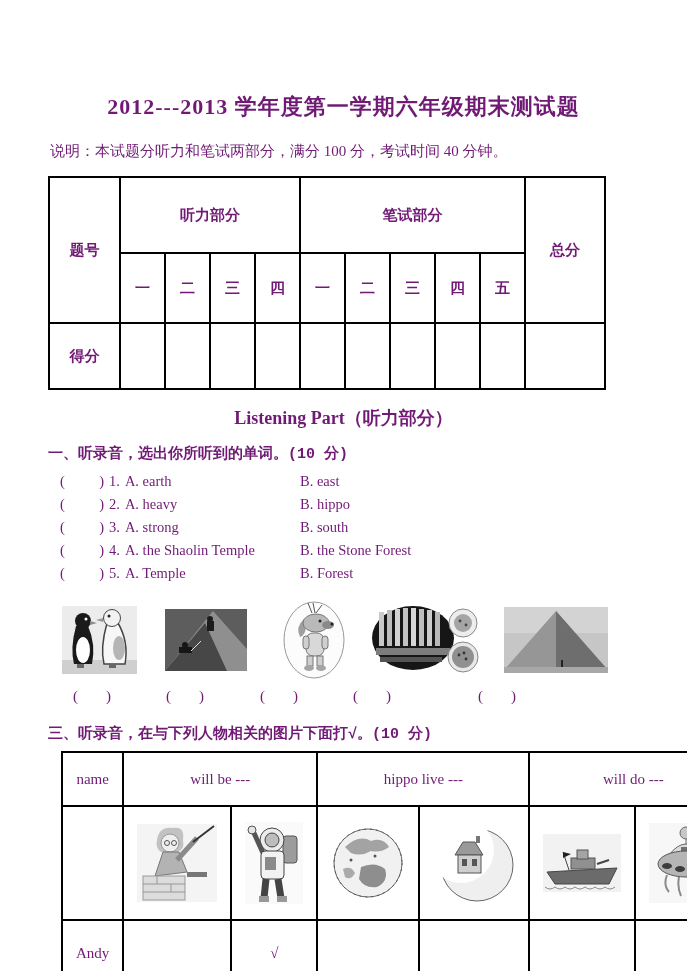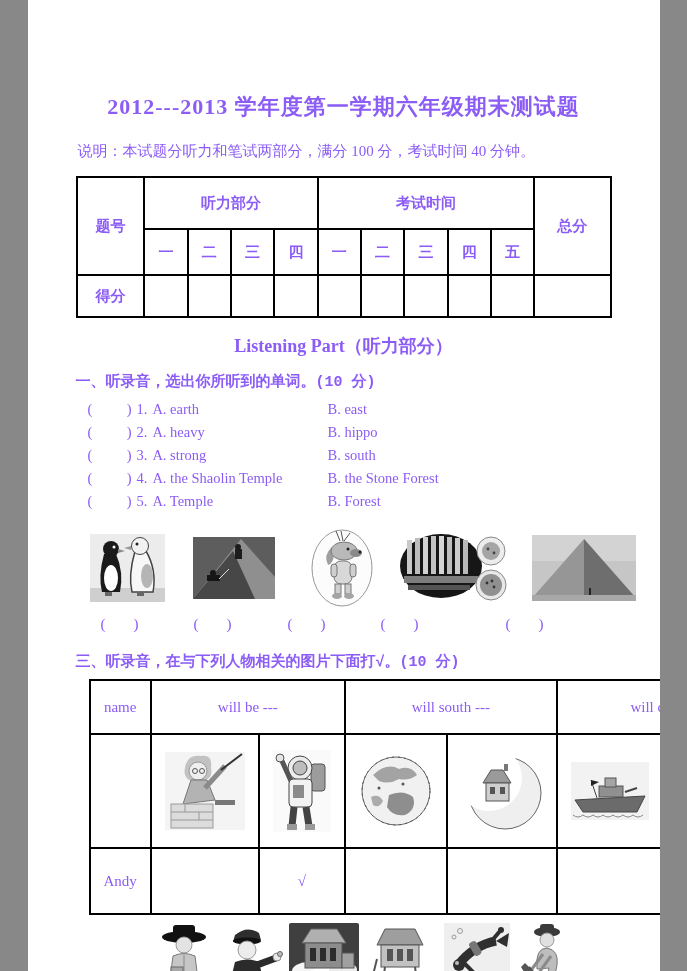--- a/index.html
+++ b/index.html
@@ -1,28 +1,28 @@
 <!DOCTYPE html>
 <html><head>
 <meta charset="utf-8">
 <style>
   html,body { margin:0; padding:0; background:#888; }
   .page {
-    width:632px; height:971px; margin:0 auto; background:#ffffff;
+    width:687px; height:971px; margin:0 auto; background:#ffffff;
     box-sizing:border-box; padding:92px 48px 0 48px; position:relative;
-    font-family:"Liberation Serif", serif; color:#8b5cf6; overflow:hidden;
+    font-family:"Liberation Serif", serif; color:#701a75; overflow:hidden;
   }
   .title { text-align:center; font-size:22px; font-weight:bold; letter-spacing:1px; white-space:nowrap; }
   .instructions { margin-top:20px; font-size:15px; padding-left:2px; }
 
   
   table.score { border-collapse:collapse; margin-top:15px; table-layout:fixed; }
   table.score td {
     border:2px solid #000; text-align:center; vertical-align:middle;
-    font-family:"Liberation Sans", sans-serif; font-weight:bold; font-size:15px; padding:0;
+    font-family:"Liberation Sans", sans-serif; font-weight:bold; font-size:15px; padding:12px;
   }
   .r1 td { height:50px; }
   .r2 td { height:44px; }
   .r3 td { height:40px; }
 
   .listening-heading { margin-top:16px; text-align:center; font-size:18px; font-weight:bold; }
   .section-title { margin-top:14px; font-size:15px; font-weight:bold; font-family:Liberation Mono, monospace; }
 
   .q-block { margin-top:10px; }
   .q-row { position:relative; height:23px; padding-left:12px; font-size:14.5px; }
@@ -66,21 +66,21 @@
         <col style="width:45px">
         <col style="width:45px">
         <col style="width:45px">
         <col style="width:45px">
       <col style="width:80px">
     </colgroup>
     <tbody>
         <tr class="r1">
       <td rowspan="2">题号</td>
       <td colspan="4">听力部分</td>
-      <td colspan="5">考试时间</td>
+      <td colspan="5">笔试部分</td>
       <td rowspan="2">总分</td>
     </tr>
     <tr class="r2">
       <td>一</td>
       <td>二</td>
       <td>三</td>
       <td>四</td>
       <td>一</td>
       <td>二</td>
       <td>三</td>
@@ -258,21 +258,21 @@
         <col style="width:87px">
         <col style="width:80px">
       <col style="width:78px">
         <col style="width:85px">
         <col style="width:85px">
     </colgroup>
     <tbody>
         <tr class="t3h">
       <td>name</td>
       <td colspan="2">will be ---</td>
-      <td colspan="2">will south ---</td>
+      <td colspan="2">hippo live ---</td>
       <td colspan="2">will do ---</td>
     </tr>
     <tr class="t3img">
       <td></td>
       <td>
         <svg width="80" height="78" viewBox="0 0 80 78" style="margin:0 auto">
           <rect width="80" height="78" fill="#f4f4f4"></rect>
           <path d="M20 16 Q22 2 36 4 Q48 2 46 16 Q48 26 40 28 L24 28 Q18 24 20 16" fill="#c2c2c2"></path>
           <circle cx="33" cy="19" r="9" fill="#eee" stroke="#999"></circle>
           <circle cx="30" cy="19" r="2.5" fill="none" stroke="#555"></circle>

